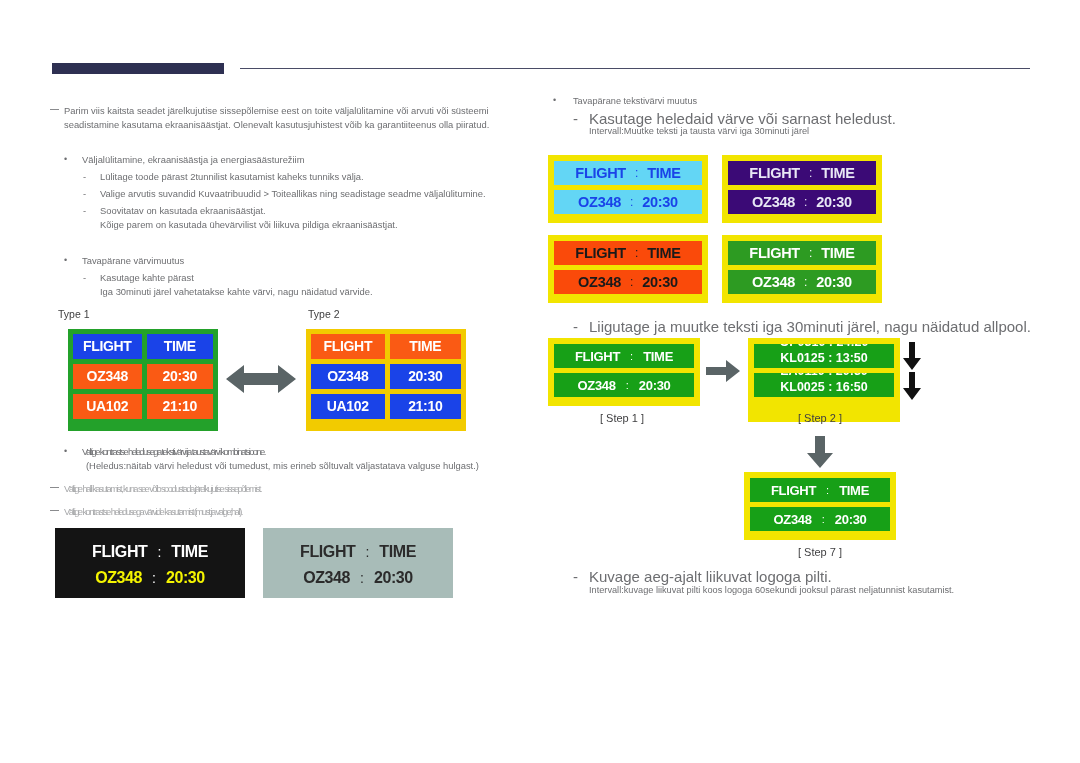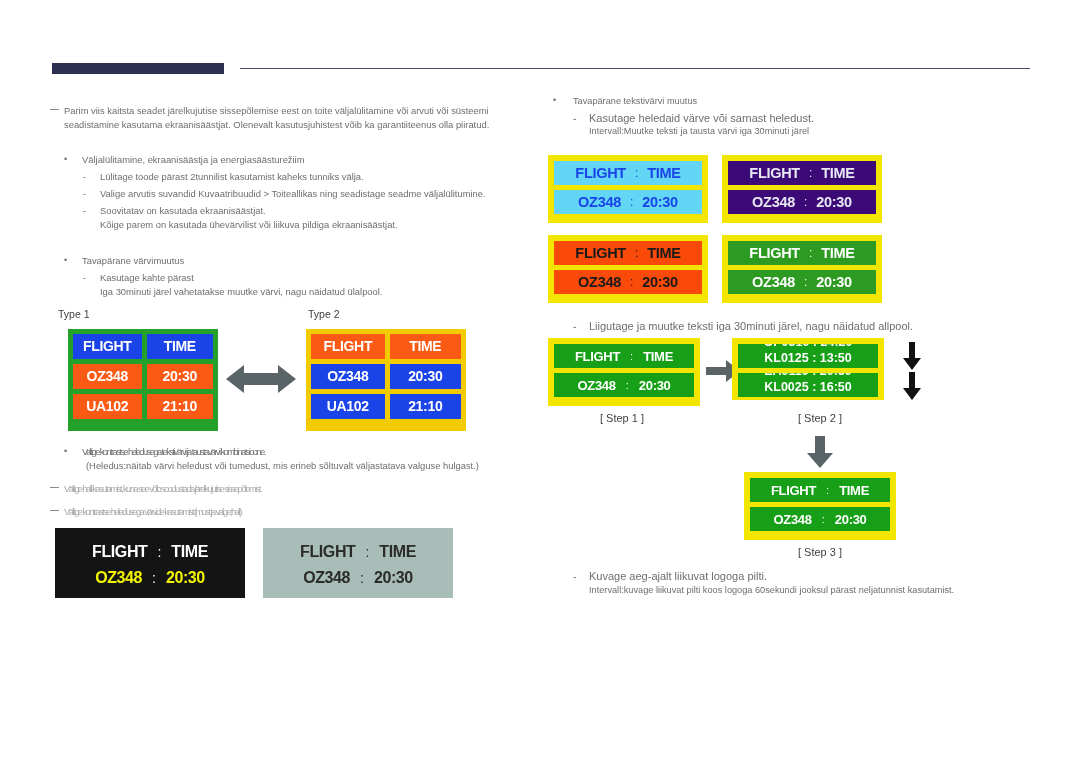--- a/index.html
+++ b/index.html
@@ -67,21 +67,21 @@
   }
   .plain{
     font-size:9.4px;line-height:14px;color:#6d6e71;padding-left:50px;margin-top:0;
   }
   .plain.ind2{padding-left:36px;}
   .overlap{letter-spacing:-1.6px;}
 
   
   .r-bullet{position:relative;font-size:9.2px;line-height:13.5px;color:#6d6e71;padding-left:28px;margin-top:0;}
   .r-bullet:before{content:"\2022";position:absolute;left:8px;top:-1px;font-size:9px;}
-  .r-dash{position:relative;font-size:11px;line-height:13.5px;color:#6d6e71;padding-left:44px;margin-top:3px;}
+  .r-dash{position:relative;font-size:15px;line-height:13.5px;color:#6d6e71;padding-left:44px;margin-top:3px;}
   .r-dash:before{content:"-";position:absolute;left:28px;top:0;}
   .r-plain{font-size:9.2px;line-height:13.5px;color:#6d6e71;padding-left:44px;}
 
   
   .types{position:absolute;left:58px;top:308px;width:420px;height:125px;}
   .type-cap{position:absolute;font-size:10.5px;color:#404041;text-align:left;width:160px;}
   .board{position:absolute;padding:5px;box-sizing:border-box;}
   .board .row{display:flex;gap:5px;margin-bottom:5px;}
   .board .row:last-child{margin-bottom:0;}
   .cell{
@@ -149,21 +149,21 @@
     <div class="note">Parim viis kaitsta seadet järelkujutise sissepõlemise eest on toite väljalülitamine või arvuti või süsteemi seadistamine kasutama ekraanisäästjat. Olenevalt kasutusjuhistest võib ka garantiiteenus olla piiratud.</div>
 
     <div class="bullet">Väljalülitamine, ekraanisäästja ja energiasäästurežiim</div>
     <div class="dash">Lülitage toode pärast 2tunnilist kasutamist kaheks tunniks välja.</div>
     <div class="dash">Valige arvutis suvandid Kuvaatribuudid &gt; Toiteallikas ning seadistage seadme väljalülitumine.</div>
     <div class="dash">Soovitatav on kasutada ekraanisäästjat.</div>
     <div class="plain">Kõige parem on kasutada ühevärvilist või liikuva pildiga ekraanisäästjat.</div>
 
     <div class="bullet">Tavapärane värvimuutus</div>
     <div class="dash">Kasutage kahte pärast</div>
-    <div class="plain">Iga 30minuti järel vahetatakse muutke värvi, nagu näidatud ülalpool.</div>
+    <div class="plain">Iga 30minuti järel vahetatakse kahte värvi, nagu näidatud värvide.</div>
   </div>
 
   <div class="types">
     <div class="type-cap" style="left:0;top:0;">Type 1</div>
     <div class="type-cap" style="left:250px;top:0;">Type 2</div>
 
     <div class="board" id="board-t1" style="left:10px;top:21px;width:150px;height:102px;background:#23a12a;">
       <div class="row">
         <div class="cell w1" id="t1h0" style="background: rgb(26, 67, 232); color: rgb(255, 255, 255);">FLIGHT</div>
         <div class="cell" id="t1h1" style="background: rgb(26, 67, 232); color: rgb(255, 255, 255);">TIME</div>
@@ -310,21 +310,21 @@
         <span class="st">20:30</span>
       </div>
     </div>
 
     <div style="position:absolute;left:158px;top:22px;">
       <svg width="34" height="22" viewBox="0 0 34 22">
         <polygon points="0,7 20,7 20,0 34,11 20,22 20,15 0,15" fill="#5a6466"></polygon>
       </svg>
     </div>
 
-    <div class="scrollbox" style="left:184px;top:0;width:152px;height:62px;">
+    <div class="scrollbox" style="left:200px;top:0;width:152px;height:84px;">
       <div class="scrollrow">
         <div class="ln a">OP0310 : 24:20</div>
         <div class="ln b">KL0125 : 13:50</div>
       </div>
       <div class="scrollrow">
         <div class="ln a">EA0110 : 20:30</div>
         <div class="ln b">KL0025 : 16:50</div>
       </div>
     </div>
 
@@ -354,21 +354,21 @@
         <span class="ss">:</span>
         <span class="st">TIME</span>
       </div>
       <div class="sbrow">
         <span class="sf">OZ348</span>
         <span class="ss">:</span>
         <span class="st">20:30</span>
       </div>
     </div>
 
-    <div class="steplbl" style="left:212px;top:208px;">[ Step 3 ]</div>
+    <div class="steplbl" style="left:212px;top:208px;">[ Step 7 ]</div>
   </div>
 
   <div style="position:absolute;left:545px;top:570px;width:495px;">
     <div class="r-dash" style="margin-top:0;padding-left:44px;">Kuvage aeg-ajalt liikuvat logoga pilti.</div>
     <div class="r-plain">Intervall:kuvage liikuvat pilti koos logoga 60sekundi jooksul pärast neljatunnist kasutamist.</div>
   </div>
 
 </div>
 
 </body></html>

